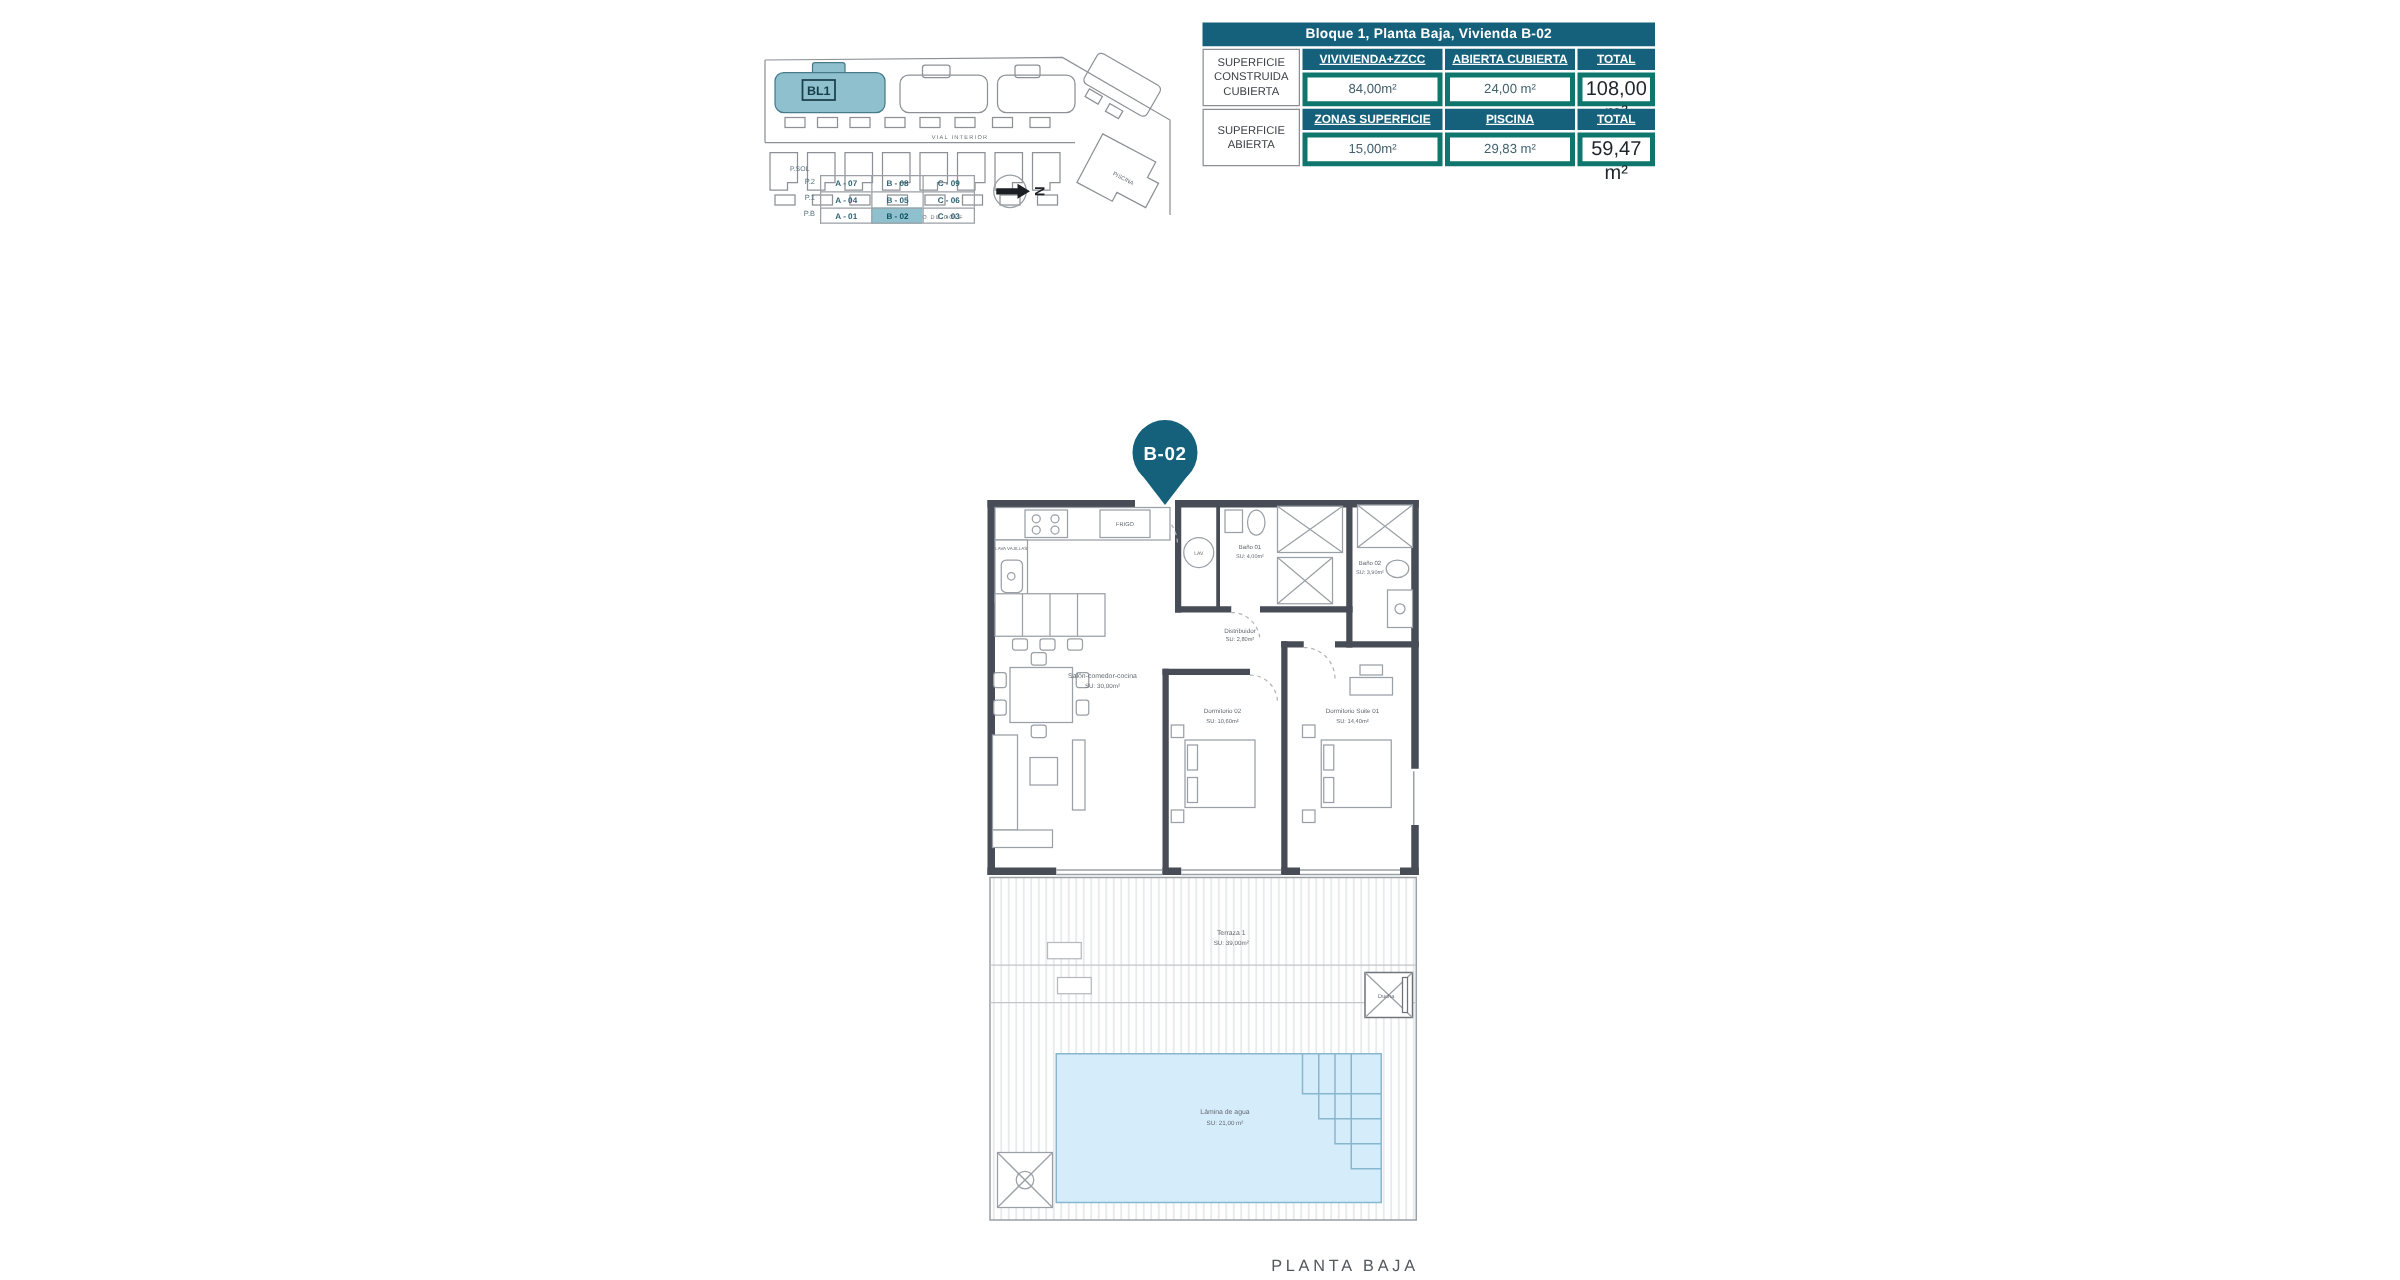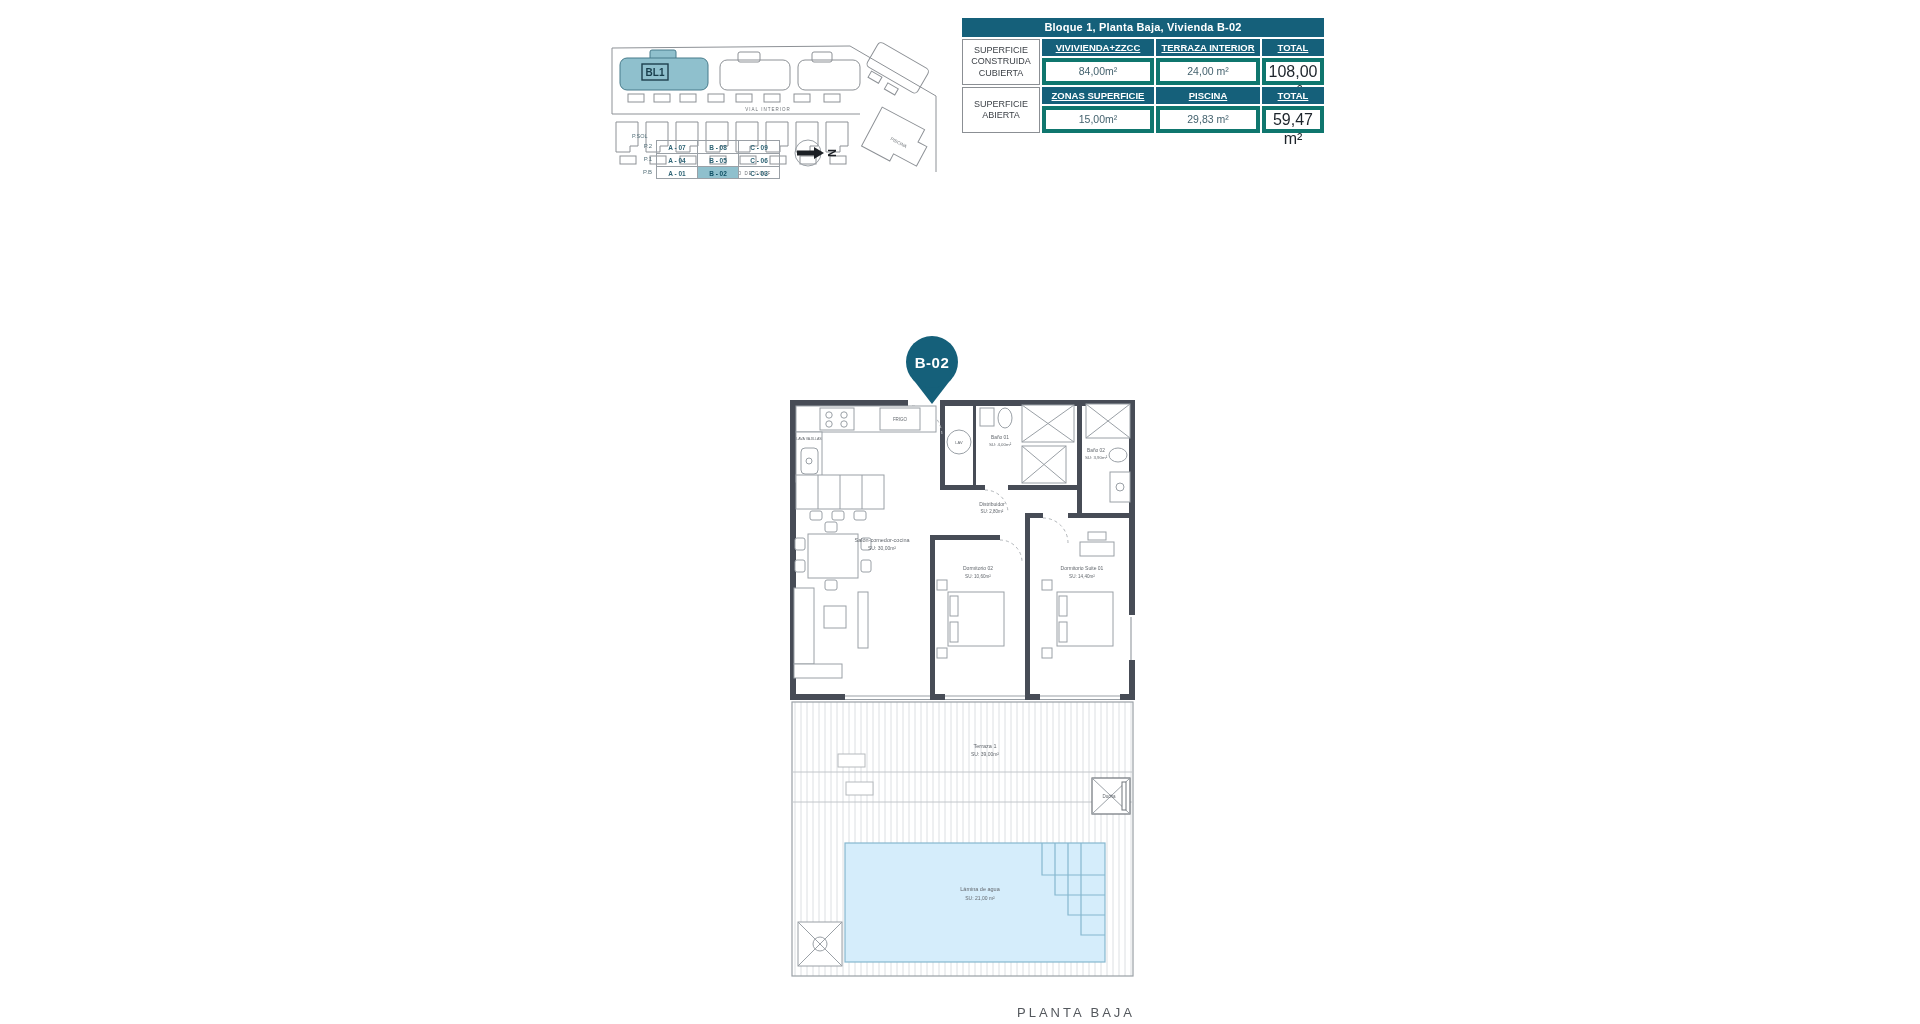--- a/index.html
+++ b/index.html
@@ -137,21 +137,21 @@
   <circle cx="16" cy="19" r="13" fill="none" stroke="#9aa0a6" stroke-width="1"></circle>
   <polygon points="5,16.5 22,16.5 22,13 32,19 22,25 22,21.5 5,21.5" fill="#1c2025"></polygon>
   <text x="40" y="23" font-size="11" font-weight="bold" fill="#1c2025" transform="rotate(90 40 19)" text-anchor="middle">N</text>
 </svg>
 
 <div class="abs" id="area-table">
   <div class="at-title">Bloque 1, Planta Baja, Vivienda B-02</div>
   <div class="at-grid">
     <div class="at-label">SUPERFICIE CONSTRUIDA CUBIERTA</div>
     <div class="at-head">VIVIVIENDA+ZZCC</div>
-    <div class="at-head">TERRAZA INTERIOR</div>
+    <div class="at-head">ABIERTA CUBIERTA</div>
     <div class="at-head">TOTAL</div>
     <div class="at-val">84,00m²</div>
     <div class="at-val">24,00 m²</div>
     <div class="at-val total">108,00 m²</div>
 
     <div class="at-label">SUPERFICIE ABIERTA</div>
     <div class="at-head">ZONAS SUPERFICIE</div>
     <div class="at-head">PISCINA</div>
     <div class="at-head">TOTAL</div>
     <div class="at-val">15,00m²</div>

